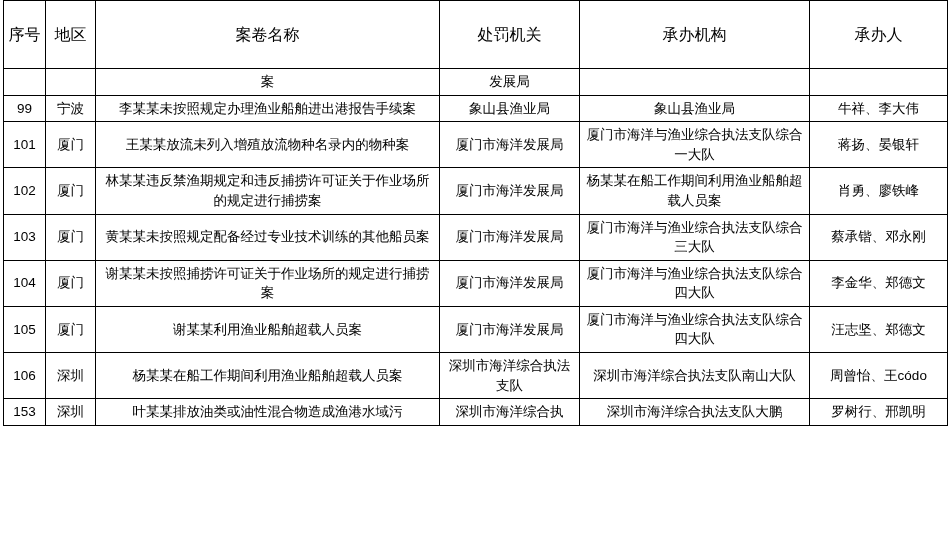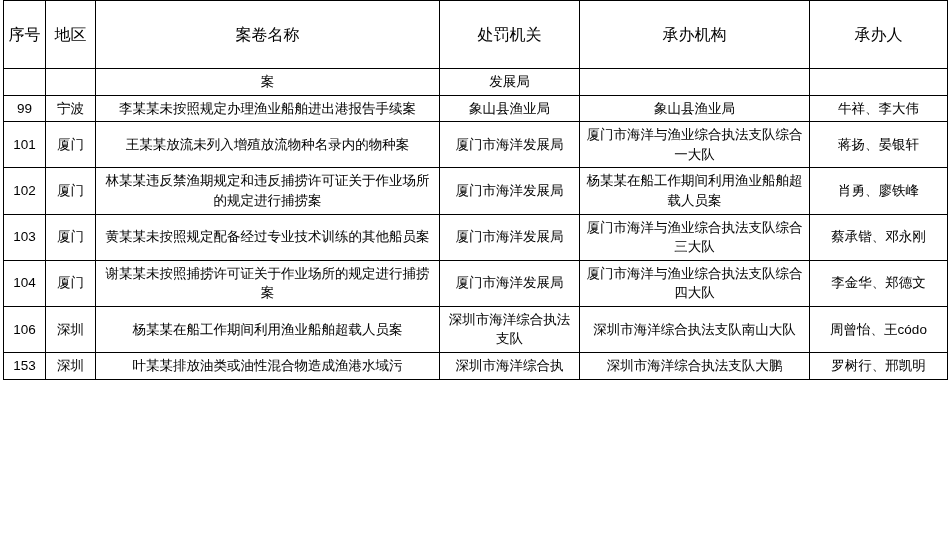--- a/index.html
+++ b/index.html
@@ -130,20 +130,28 @@
         </tr>
         <tr>
           <td>104</td>
           <td>厦门</td>
           <td class="name-cell">谢某某未按照捕捞许可证关于作业场所的规定进行捕捞案</td>
           <td class="tight">厦门市海洋发展局</td>
           <td class="tight">厦门市海洋与渔业综合执法支队综合四大队</td>
           <td>李金华、郑德文</td>
         </tr>
         <tr>
+          <td>105</td>
+          <td>厦门</td>
+          <td class="name-cell center">谢某某利用渔业船舶超载人员案</td>
+          <td class="tight">厦门市海洋发展局</td>
+          <td class="tight">厦门市海洋与渔业综合执法支队综合四大队</td>
+          <td>汪志坚、郑德文</td>
+        </tr>
+        <tr>
           <td>106</td>
           <td>深圳</td>
           <td class="name-cell center">杨某某在船工作期间利用渔业船舶超载人员案</td>
           <td class="tight">深圳市海洋综合执法支队</td>
           <td class="tight">深圳市海洋综合执法支队南山大队</td>
           <td>周曾怡、王códo</td>
         </tr>
         <tr>
           <td>153</td>
           <td>深圳</td>

